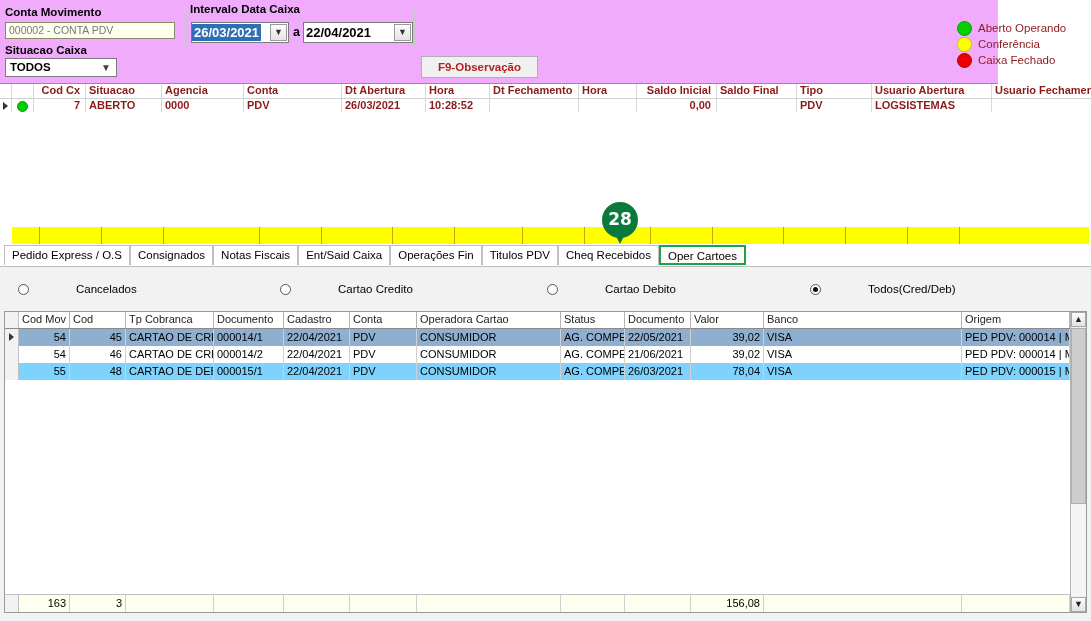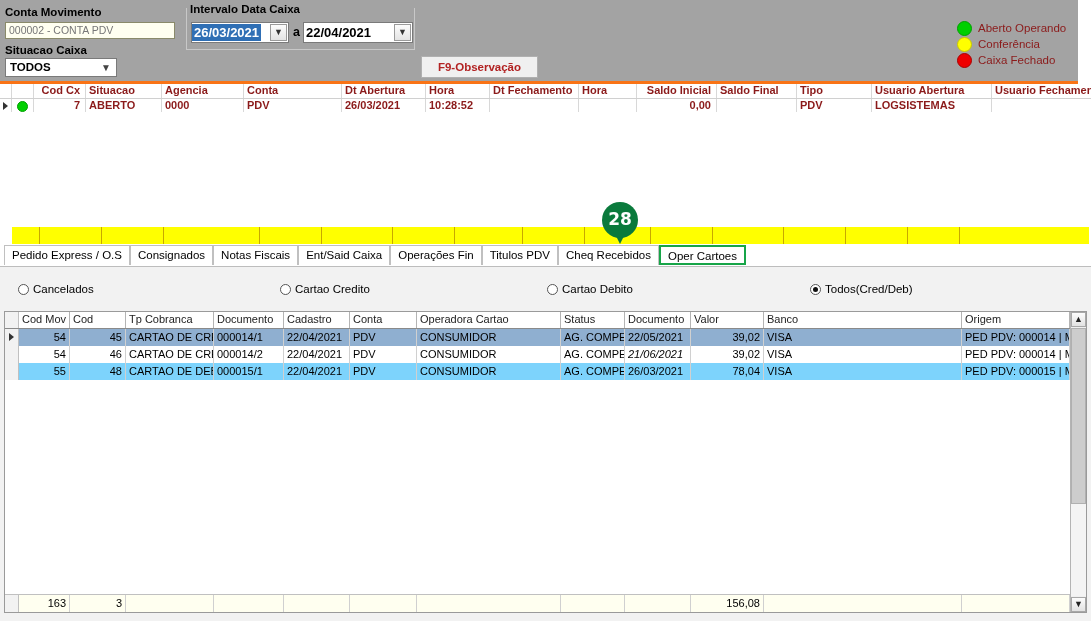--- a/index.html
+++ b/index.html
@@ -15,23 +15,23 @@
     font-size: 11px;
     color: #000;
     overflow: hidden;
     position: relative;
   }
 
   
   .top-panel {
     position: absolute;
     left: 0; top: 0;
-    width: 1078px; height: 84px;
-    background: #a3a3a3;
-    border-bottom: 3px solid #f97316;
+    width: 998px; height: 84px;
+    background: #f0abfc;
+    border-bottom: 1px solid #f97316;
     box-sizing: border-box;
   }
   .grp-label {
     position: absolute;
     font-weight: bold;
     font-size: 11.5px;
     color: #000;
     white-space: nowrap;
   }
 
@@ -352,20 +352,21 @@
     left: 4px; top: 16px;
     width: 1083px; height: 22px;
     background: #f2f2f2;
   }
   .radio-item {
     position: absolute;
     display: flex;
     align-items: flex-end;
     font-size: 11.5px;
     white-space: nowrap;
+    gap: 43px;
   }
   .radio-circle {
     width: 11px; height: 11px;
     border-radius: 50%;
     border: 1px solid #555;
     background: #fff;
     margin-right: 4px;
     flex: 0 0 auto;
     position: relative;
     box-sizing: border-box;
@@ -690,21 +691,21 @@
         <div class="dg-row">
           <div class="dg-ind"></div>
           <div class="dg-cell num" style="flex: 0 0 51px;">54</div>
           <div class="dg-cell num" style="flex: 0 0 56px;">46</div>
           <div class="dg-cell" style="flex: 0 0 88px;">CARTAO DE CRE</div>
           <div class="dg-cell" style="flex: 0 0 70px;">000014/2</div>
           <div class="dg-cell" style="flex: 0 0 66px;">22/04/2021</div>
           <div class="dg-cell" style="flex: 0 0 67px;">PDV</div>
           <div class="dg-cell" style="flex: 0 0 144px;">CONSUMIDOR</div>
           <div class="dg-cell" style="flex: 0 0 64px;">AG. COMPENS</div>
-          <div class="dg-cell" style="flex: 0 0 66px; font-style: italic;">21/06/2021</div>
+          <div class="dg-cell" style="flex: 0 0 66px;">21/06/2021</div>
           <div class="dg-cell num" style="flex: 0 0 73px;">39,02</div>
           <div class="dg-cell" style="flex: 0 0 198px;">VISA</div>
           <div class="dg-cell" style="flex: 0 0 108px;">PED PDV: 000014 | M</div>
           <div class="dg-cell num" style="flex: 0 0 66px;">46</div>
         </div>
         <div class="dg-row sel-light">
           <div class="dg-ind"></div>
           <div class="dg-cell num" style="flex: 0 0 51px;">55</div>
           <div class="dg-cell num" style="flex: 0 0 56px;">48</div>
           <div class="dg-cell" style="flex: 0 0 88px;">CARTAO DE DEB</div>

